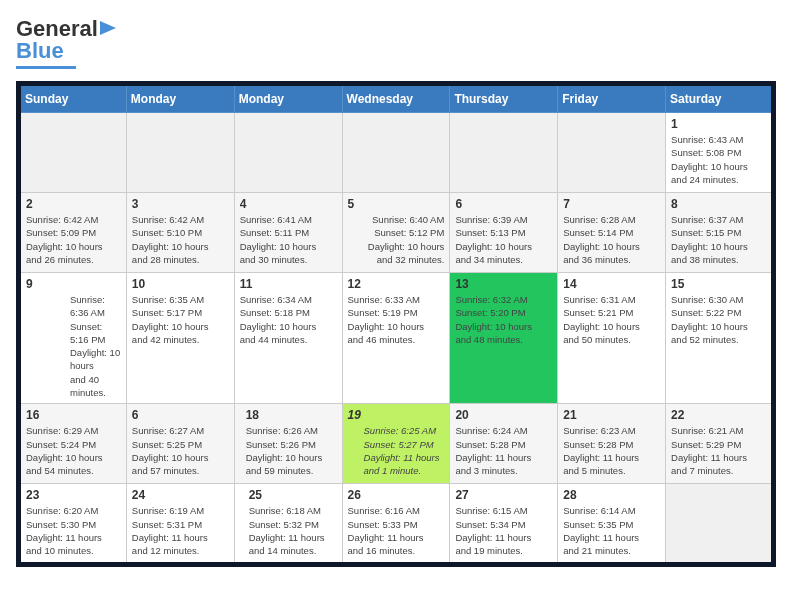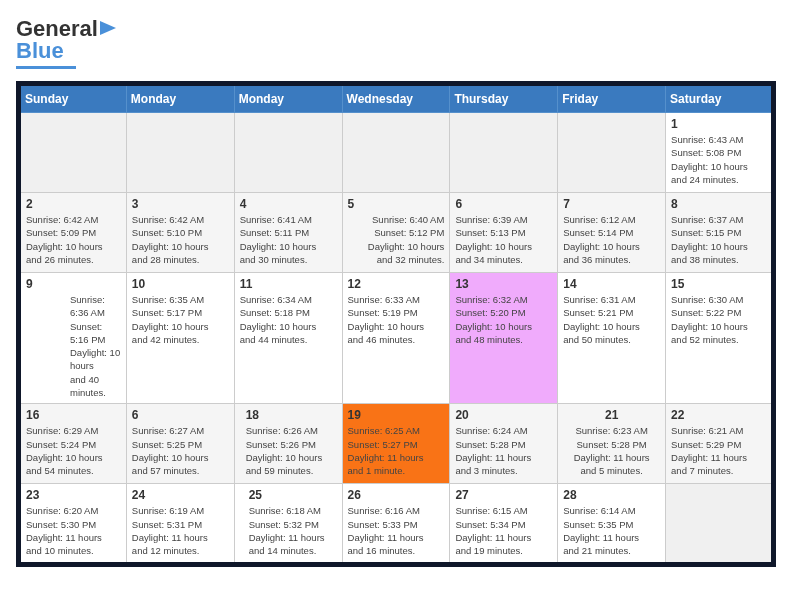--- a/index.html
+++ b/index.html
@@ -166,21 +166,21 @@
         </td>
         <td style="background: rgb(245, 245, 245);">
           <span class="day-num">6</span>
           <div class="day-info" style="white-space: pre-line;">Sunrise: 6:39 AM
 Sunset: 5:13 PM
 Daylight: 10 hours
 and 34 minutes.</div>
         </td>
         <td style="background: rgb(245, 245, 245);">
           <span class="day-num">7</span>
-          <div class="day-info" style="white-space: pre-line;">Sunrise: 6:12 AM
+          <div class="day-info" style="white-space: pre-line;">Sunrise: 6:28 AM
 Sunset: 5:14 PM
 Daylight: 10 hours
 and 36 minutes.</div>
         </td>
         <td style="background: rgb(245, 245, 245);">
           <span class="day-num">8</span>
           <div class="day-info" style="white-space: pre-line;">Sunrise: 6:37 AM
 Sunset: 5:15 PM
 Daylight: 10 hours
 and 38 minutes.</div>
@@ -208,21 +208,21 @@
 Daylight: 10 hours
 and 44 minutes.</div>
         </td>
         <td style="background: rgb(255, 255, 255);">
           <span class="day-num">12</span>
           <div class="day-info" style="white-space: pre-line;">Sunrise: 6:33 AM
 Sunset: 5:19 PM
 Daylight: 10 hours
 and 46 minutes.</div>
         </td>
-        <td style="background: #f0abfc;">
+        <td style="background: #22c55e;">
           <span class="day-num">13</span>
           <div class="day-info" style="white-space: pre-line;">Sunrise: 6:32 AM
 Sunset: 5:20 PM
 Daylight: 10 hours
 and 48 minutes.</div>
         </td>
         <td style="background: rgb(255, 255, 255);">
           <span class="day-num">14</span>
           <div class="day-info" style="white-space: pre-line;">Sunrise: 6:31 AM
 Sunset: 5:21 PM
@@ -252,35 +252,35 @@
 Daylight: 10 hours
 and 57 minutes.</div>
         </td>
         <td style="background: rgb(245, 245, 245); padding-left: 11px;">
           <span class="day-num">18</span>
           <div class="day-info" style="white-space: pre-line;">Sunrise: 6:26 AM
 Sunset: 5:26 PM
 Daylight: 10 hours
 and 59 minutes.</div>
         </td>
-        <td style="background: #f97316;">
+        <td style="background: #bef264; font-style: italic;">
           <span class="day-num">19</span>
-          <div class="day-info" style="white-space: pre-line;">Sunrise: 6:25 AM
+          <div class="day-info" style="white-space: pre-line; margin-left: 16px;">Sunrise: 6:25 AM
 Sunset: 5:27 PM
 Daylight: 11 hours
 and 1 minute.</div>
         </td>
         <td style="background: rgb(245, 245, 245);">
           <span class="day-num">20</span>
           <div class="day-info" style="white-space: pre-line;">Sunrise: 6:24 AM
 Sunset: 5:28 PM
 Daylight: 11 hours
 and 3 minutes.</div>
         </td>
-        <td style="background: rgb(245, 245, 245); text-align: center;">
+        <td style="background: rgb(245, 245, 245);">
           <span class="day-num">21</span>
           <div class="day-info" style="white-space: pre-line;">Sunrise: 6:23 AM
 Sunset: 5:28 PM
 Daylight: 11 hours
 and 5 minutes.</div>
         </td>
         <td style="background: rgb(245, 245, 245);">
           <span class="day-num">22</span>
           <div class="day-info" style="white-space: pre-line;">Sunrise: 6:21 AM
 Sunset: 5:29 PM

